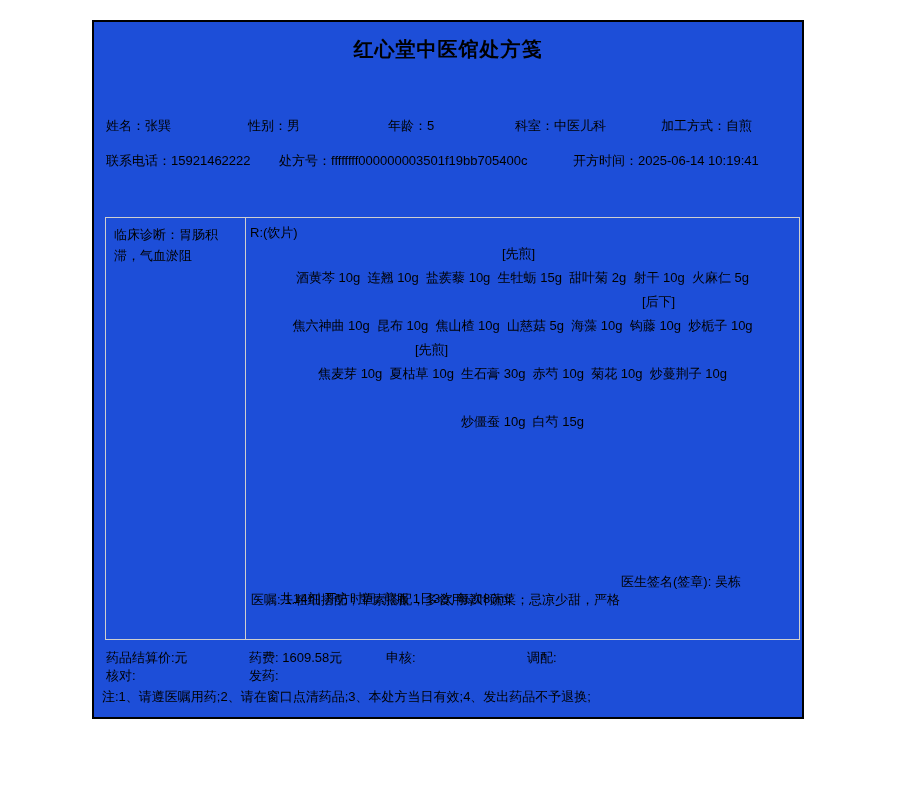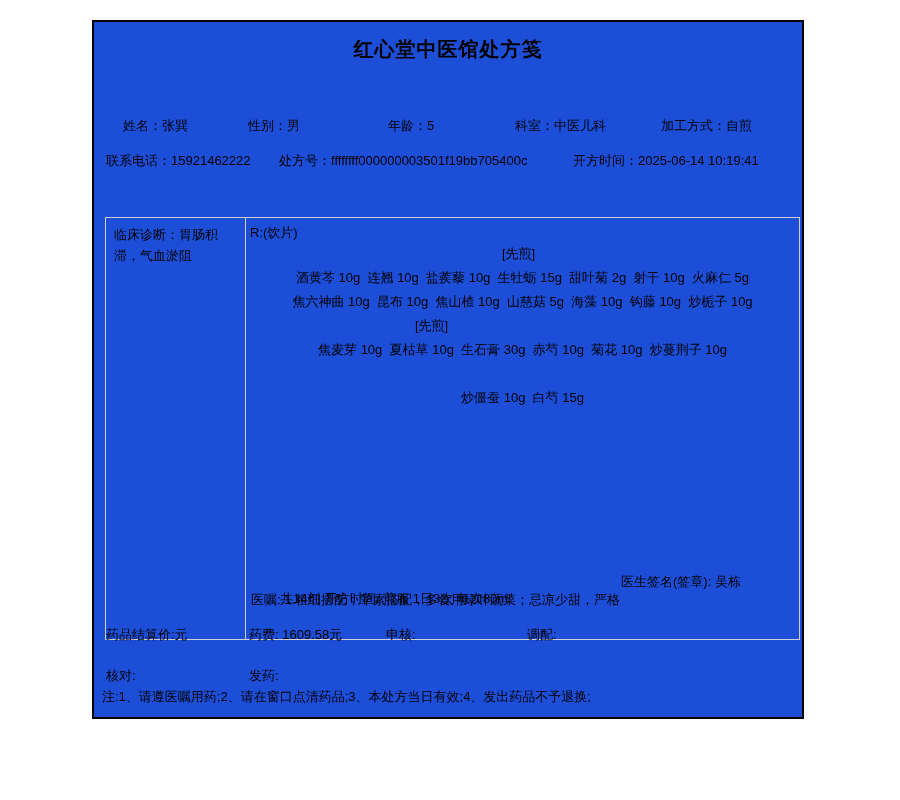--- a/index.html
+++ b/index.html
@@ -13,21 +13,21 @@
     border:2px solid #000;box-sizing:border-box;background:#1d4ed8;
   }
   .title{
     position:absolute;left:0;top:14px;width:100%;text-align:center;
     font-size:20px;font-weight:bold;letter-spacing:1px;
   }
   .fld{position:absolute;font-size:13px;white-space:pre;}
   
   .r1{top:95px;}
   .r2{top:130px;}
-  .f-name{left:29px;}  .f-gender{left:154px;} .f-age{left:294px;} .f-dept{left:421px;} .f-proc{left:567px;}
+  .f-name{left:12px;}  .f-gender{left:154px;} .f-age{left:294px;} .f-dept{left:421px;} .f-proc{left:567px;}
   .f-phone{left:12px;} .f-rxno{left:185px;}   .f-time{left:479px;}
 
   .diag-box{
     position:absolute;left:11px;top:195px;width:141px;height:423px;
     border:1px solid #cfcfcf;box-sizing:border-box;
     padding:6px 16px 0 8px;font-size:13px;line-height:21px;
   }
   .rx-box{
     position:absolute;left:151px;top:195px;width:555px;height:423px;
     border:1px solid #cfcfcf;box-sizing:border-box;
@@ -40,21 +40,21 @@
   .lbl-1{padding-left:392px;}
   .lbl-2{padding-left:165px;}
   .lbl-3{padding-left:0;}
   .rx-footer{
     position:absolute;left:5px;top:355px;width:540px;font-size:13px;line-height:17px;
   }
   .rx-dosage-row{position:relative;height:18px;white-space:pre;}
   .rx-doctor{position:absolute;left:370px;top:0;white-space:pre;}
   .rx-advice{white-space:pre;}
 
-  .b-row1{top:604px;}
+  .b-row1{top:627px;}
   .b-row2{top:645px;}
   .b-settle{left:12px;} .b-fee{left:155px;} .b-review{left:292px;} .b-prep{left:433px;}
   .b-check{left:12px;}  .b-dispense{left:155px;}
   .b-note{position:absolute;left:8px;top:666px;font-size:13px;white-space:pre;}
 </style>
 </head>
 <body>
 
 <div class="page">
 
@@ -73,20 +73,21 @@
   <div class="diag-box">
     <span>临床诊断：胃肠积滞，气血淤阻</span>
   </div>
 
   <div class="rx-box">
     <div class="rx-header">R:(饮片)</div>
 
     <div class="rx-label lbl-0">[先煎]</div>
     <div class="rx-herbs">酒黄芩 10g  连翘 10g  盐蒺藜 10g  生牡蛎 15g  甜叶菊 2g  射干 10g  火麻仁 5g</div>
 
+    <div class="rx-label lbl-1">[后下]</div>
     <div class="rx-herbs">焦六神曲 10g  昆布 10g  焦山楂 10g  山慈菇 5g  海藻 10g  钩藤 10g  炒栀子 10g</div>
 
     <div class="rx-label lbl-2">[先煎]</div>
     <div class="rx-herbs">焦麦芽 10g  夏枯草 10g  生石膏 30g  赤芍 10g  菊花 10g  炒蔓荆子 10g</div>
 
     <div class="rx-label lbl-3"></div>
     <div class="rx-herbs">炒僵蚕 10g  白芍 15g</div>
 
     <div class="rx-footer">
       <div class="rx-dosage-row">

